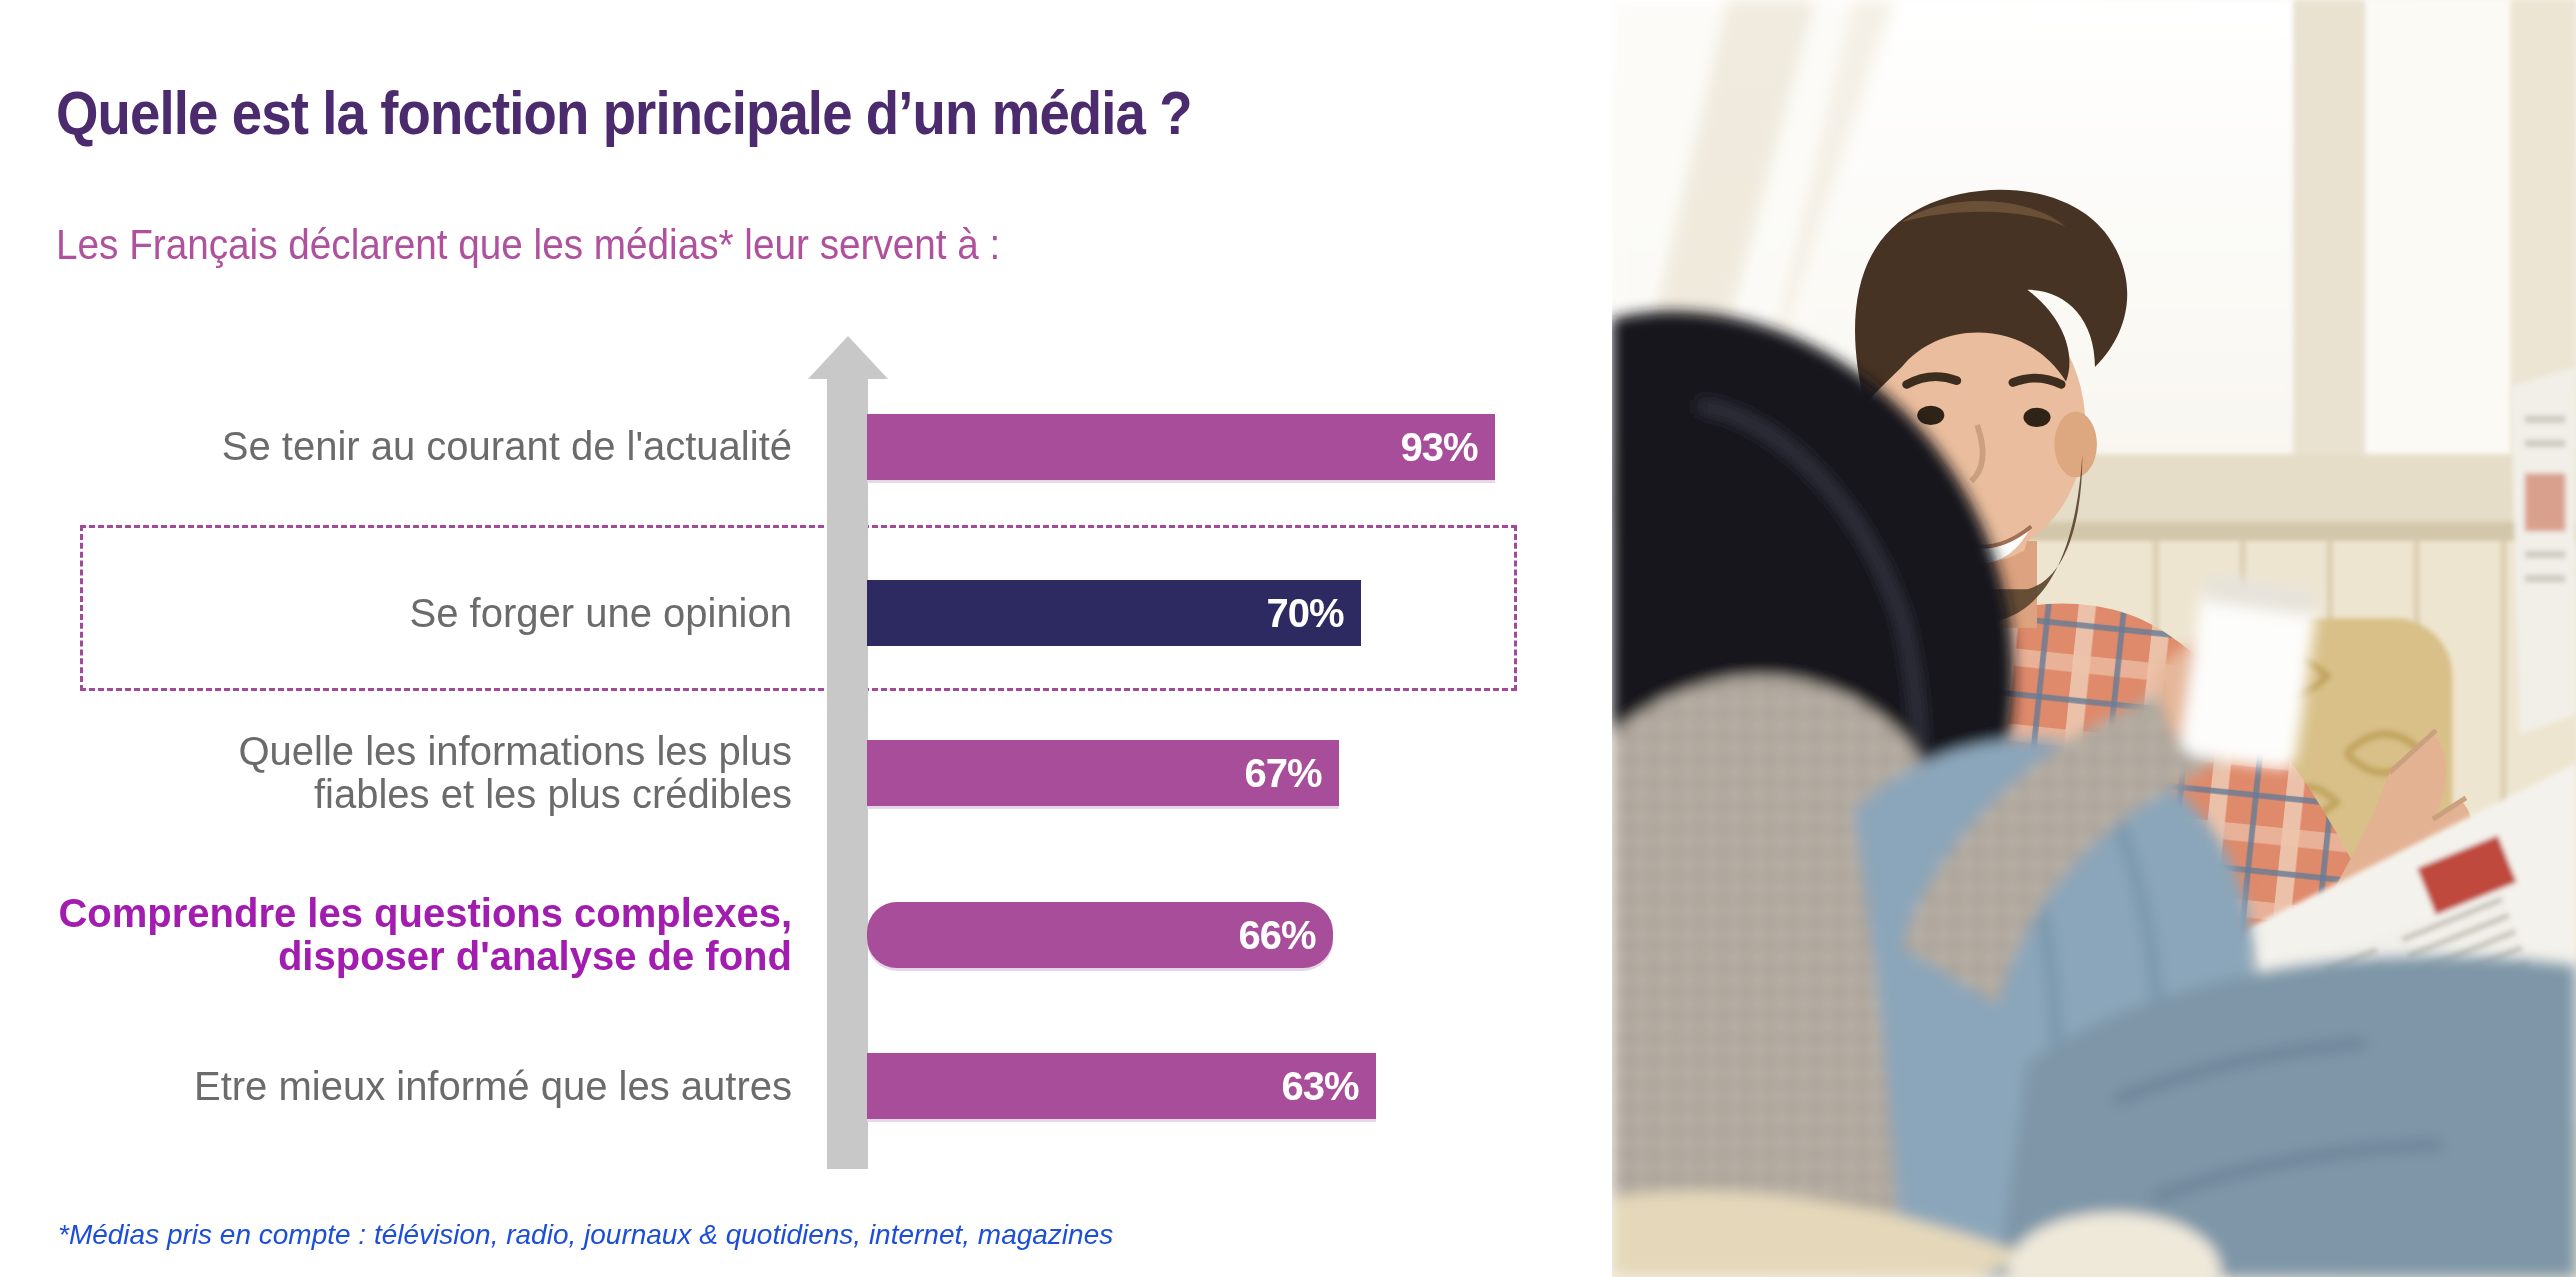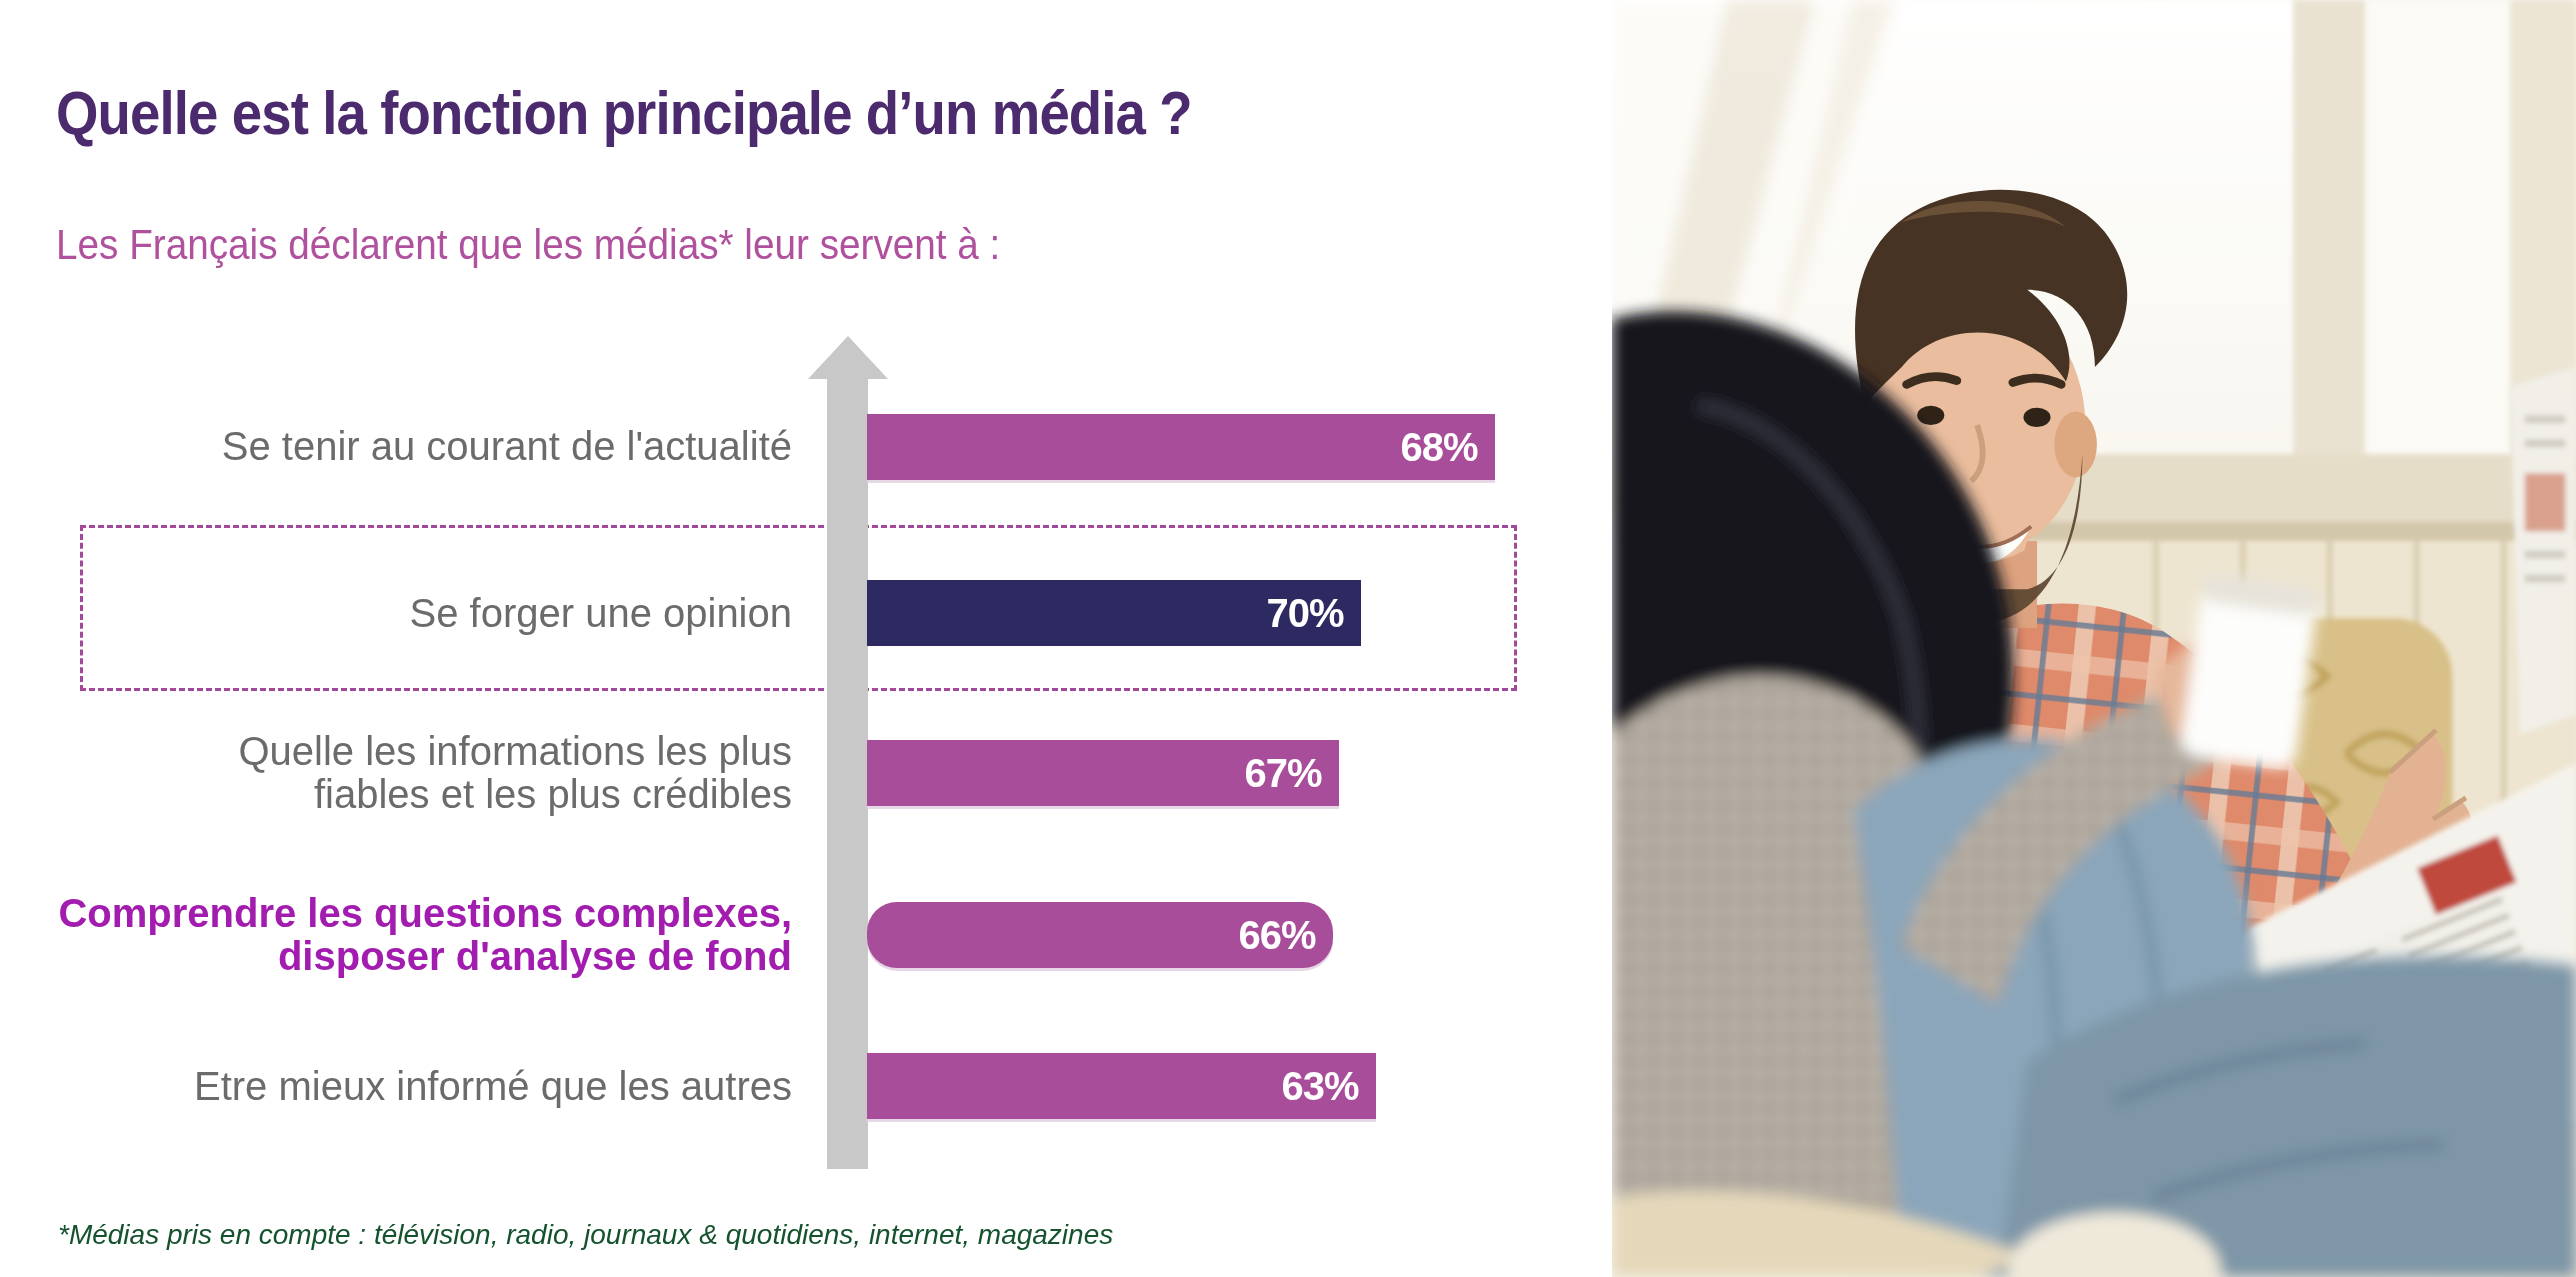--- a/index.html
+++ b/index.html
@@ -40,21 +40,21 @@
   <h1 class="title" style="margin: 0px; color: rgb(76, 42, 110);">Quelle est la fonction principale d’un média ?</h1>
   <h2 class="subtitle" style="margin: 0px; font-weight: 400; color: rgb(176, 81, 158);">Les Français déclarent que les médias* leur servent à :</h2>
 
   <div class="chart">
     <div class="hl-box" style="border-color: rgb(163, 73, 154);"></div>
     <div class="arrow-shaft" style="background: rgb(200, 200, 200);"></div>
     <div class="arrow-head" style="border-bottom-color: rgb(200, 200, 200);"></div>
     <div id="rows">
         <div class="row-label" style="top: 446px; color: rgb(107, 107, 107);">Se tenir au courant de l'actualité</div>
         <div class="bar" style="top: 414px; width: 628px; background: rgb(168, 77, 153);">
-          <span class="bar-value" style="color: rgb(255, 255, 255);">68%</span>
+          <span class="bar-value" style="color: rgb(255, 255, 255);">93%</span>
         </div>
         <div class="row-label" style="top: 613px; color: rgb(107, 107, 107);">Se forger une opinion</div>
         <div class="bar hl" style="top: 580px; width: 494px; background: rgb(45, 42, 97);">
           <span class="bar-value" style="color: rgb(255, 255, 255);">70%</span>
         </div>
         <div class="row-label" style="top: 773px; color: rgb(107, 107, 107);">Quelle les informations les plus
 fiables et les plus crédibles</div>
         <div class="bar" style="top: 740px; width: 472px; background: rgb(168, 77, 153);">
           <span class="bar-value" style="color: rgb(255, 255, 255);">67%</span>
         </div>
@@ -63,21 +63,21 @@
         <div class="bar" style="top: 902px; width: 466px; background: rgb(168, 77, 153); border-radius: 30px;">
           <span class="bar-value" style="color: rgb(255, 255, 255);">66%</span>
         </div>
         <div class="row-label" style="top: 1086px; color: rgb(107, 107, 107);">Etre mieux informé que les autres</div>
         <div class="bar" style="top: 1053px; width: 509px; background: rgb(168, 77, 153);">
           <span class="bar-value" style="color: rgb(255, 255, 255);">63%</span>
         </div>
       </div>
   </div>
 
-  <div class="footnote" style="color: #14532d;">*Médias pris en compte : télévision, radio, journaux &amp; quotidiens, internet, magazines</div>
+  <div class="footnote" style="color: #1d4ed8;">*Médias pris en compte : télévision, radio, journaux &amp; quotidiens, internet, magazines</div>
 
   <div class="photo">
     <svg width="964" height="1277" viewBox="0 0 998 1322" xmlns="http://www.w3.org/2000/svg">
       <defs>
         <linearGradient id="bg" x1="0" y1="0" x2="1" y2="1">
           <stop offset="0" stop-color="#ffffff"></stop>
             <stop offset=".55" stop-color="#f7f3ea"></stop>
           <stop offset="1" stop-color="#e9e1cf"></stop>
         </linearGradient>
         <linearGradient id="glass" x1="0" y1="0" x2="0" y2="1">

